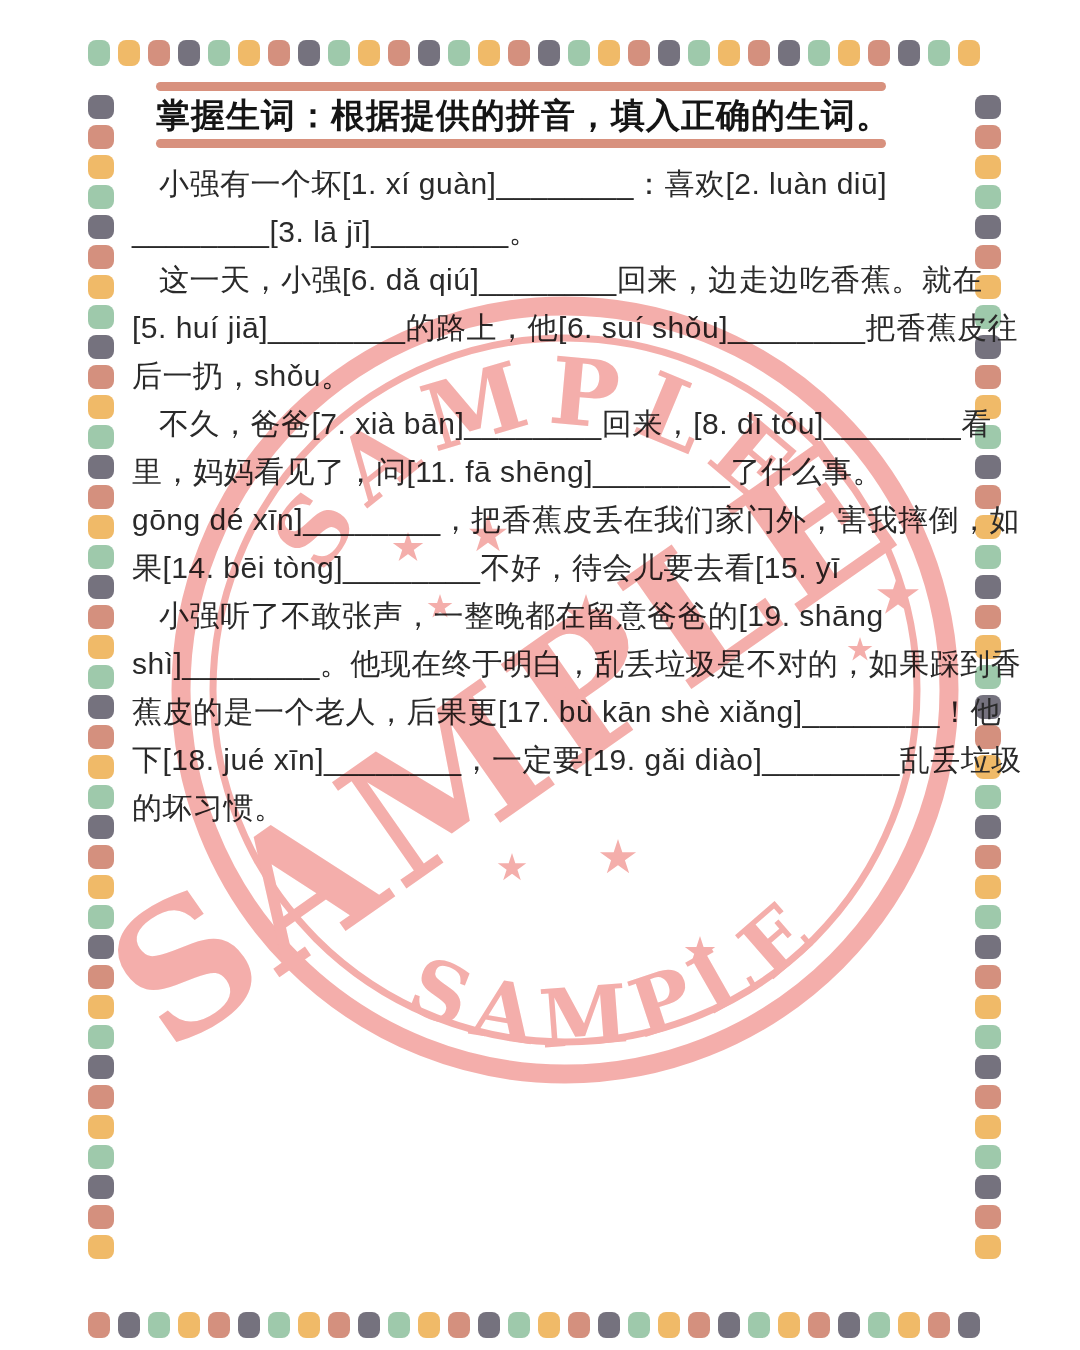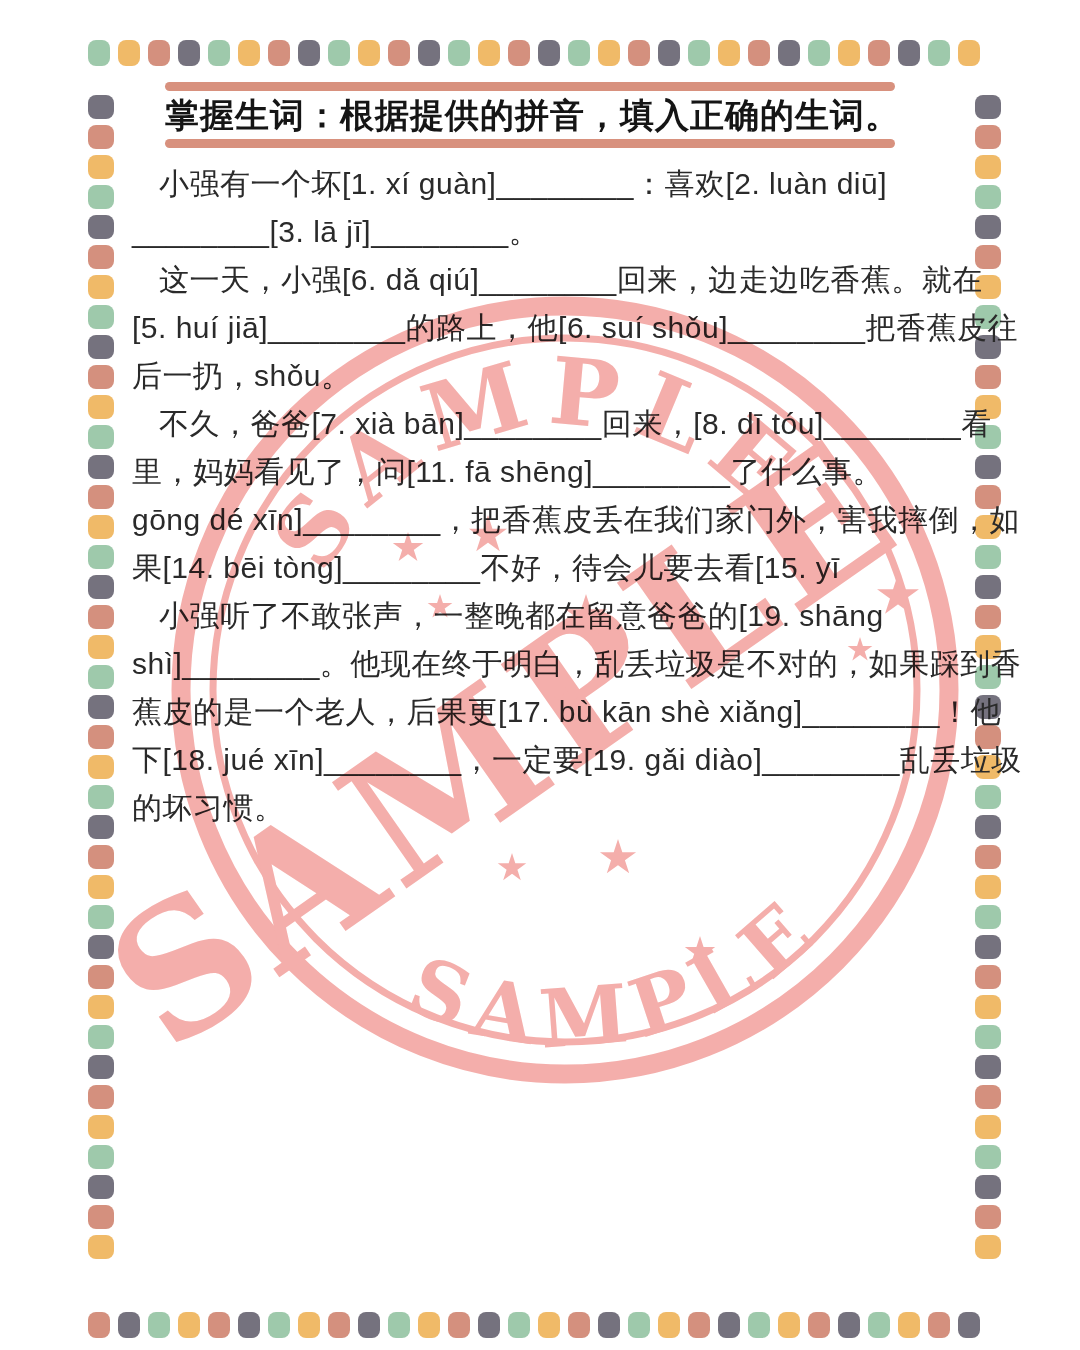--- a/index.html
+++ b/index.html
@@ -13,21 +13,21 @@
   
   .border-row{position:absolute;left:88px;display:flex;gap:8px;}
   .border-row .sq{width:22px;height:26px;border-radius:8px;}
   .border-row.top{top:40px;}
   .border-row.bottom{top:1312px;}
   .border-col{position:absolute;top:95px;display:flex;flex-direction:column;gap:6px;}
   .border-col .sq{width:26px;height:24px;border-radius:8px;}
   .border-col.left{left:88px;}
   .border-col.right{left:975px;}
   
-  .title-wrap{position:absolute;left:165px;top:82px;width:730px;text-align:center;}
+  .title-wrap{position:absolute;left:156px;top:82px;width:730px;text-align:center;}
   .title-rule{height:9px;border-radius:5px;}
   .title-text{
     margin:6px 0;
     font-size:34px;
     font-weight:bold;
     color:#151515;
     letter-spacing:1px;
     line-height:36px;
     white-space:nowrap;
   }

